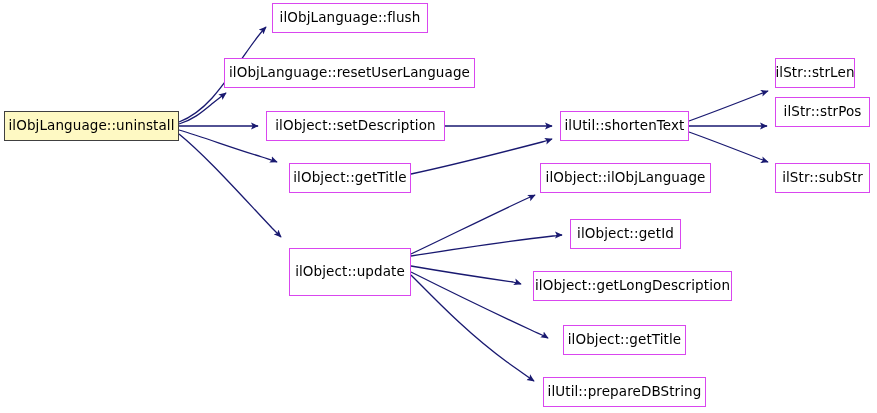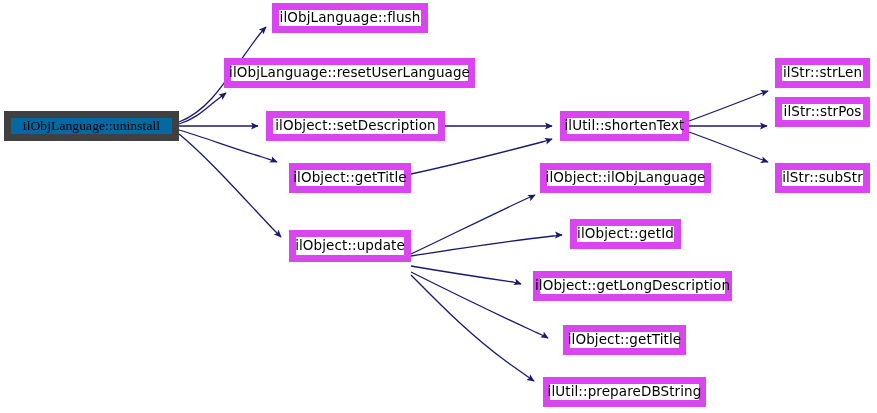--- a/index.html
+++ b/index.html
@@ -21,36 +21,35 @@
   #edge-layer {
     position: absolute;
     left: 0;
     top: 0;
     width: 877px;
     height: 413px;
   }
   .node {
     position: absolute;
     box-sizing: border-box;
-    border: 7px solid #d946ef;
+    border: 1px solid #d946ef;
     background: #ffffff;
     color: #000000;
     font-size: 13.5px;
     line-height: 1;
     display: flex;
     align-items: center;
     justify-content: center;
     white-space: nowrap;
     letter-spacing: 0.1px;
     z-index: 2;
   }
   .node.highlight {
-    background: #0369a1;
+    background: #fef9c3;
     border-color: #404040;
-    font-family: Liberation Serif, serif;
   }
   .node-label {
     pointer-events: none;
   }
 </style>
 </head>
 <body>
 
 <div id="graph">
   <svg id="edge-layer" viewBox="0 0 877 413" xmlns="http://www.w3.org/2000/svg">
@@ -84,42 +83,42 @@
       </div>
       <div class="node" style="left: 224px; top: 58px; width: 251px; height: 30px; align-items: center;">
         <span class="node-label">ilObjLanguage::resetUserLanguage</span>
       </div>
       <div class="node" style="left: 266px; top: 111px; width: 179px; height: 30px;">
         <span class="node-label">ilObject::setDescription</span>
       </div>
       <div class="node" style="left: 289px; top: 163px; width: 122px; height: 30px;">
         <span class="node-label">ilObject::getTitle</span>
       </div>
-      <div class="node" style="left: 289px; top: 230px; width: 122px; height: 32px;">
+      <div class="node" style="left: 289px; top: 248px; width: 122px; height: 48px;">
         <span class="node-label">ilObject::update</span>
       </div>
       <div class="node" style="left: 560px; top: 111px; width: 129px; height: 30px; text-align: center;">
         <span class="node-label">ilUtil::shortenText</span>
       </div>
       <div class="node" style="left: 540px; top: 163px; width: 171px; height: 30px;">
         <span class="node-label">ilObject::ilObjLanguage</span>
       </div>
       <div class="node" style="left: 570px; top: 219px; width: 111px; height: 30px;">
         <span class="node-label">ilObject::getId</span>
       </div>
       <div class="node" style="left: 525px; top: 271px; width: 199px; height: 30px; margin-left: 8px;">
         <span class="node-label">ilObject::getLongDescription</span>
       </div>
       <div class="node" style="left: 563px; top: 325px; width: 123px; height: 30px;">
         <span class="node-label">ilObject::getTitle</span>
       </div>
       <div class="node" style="left: 543px; top: 377px; width: 163px; height: 30px;">
         <span class="node-label">ilUtil::prepareDBString</span>
       </div>
-      <div class="node" style="left: 775px; top: 58px; width: 95px; height: 30px;">
+      <div class="node" style="left: 775px; top: 58px; width: 80px; height: 30px;">
         <span class="node-label">ilStr::strLen</span>
       </div>
       <div class="node" style="left: 775px; top: 97px; width: 95px; height: 30px;">
         <span class="node-label">ilStr::strPos</span>
       </div>
       <div class="node" style="left: 775px; top: 163px; width: 95px; height: 30px;">
         <span class="node-label">ilStr::subStr</span>
       </div>
     </div>
 </div>

